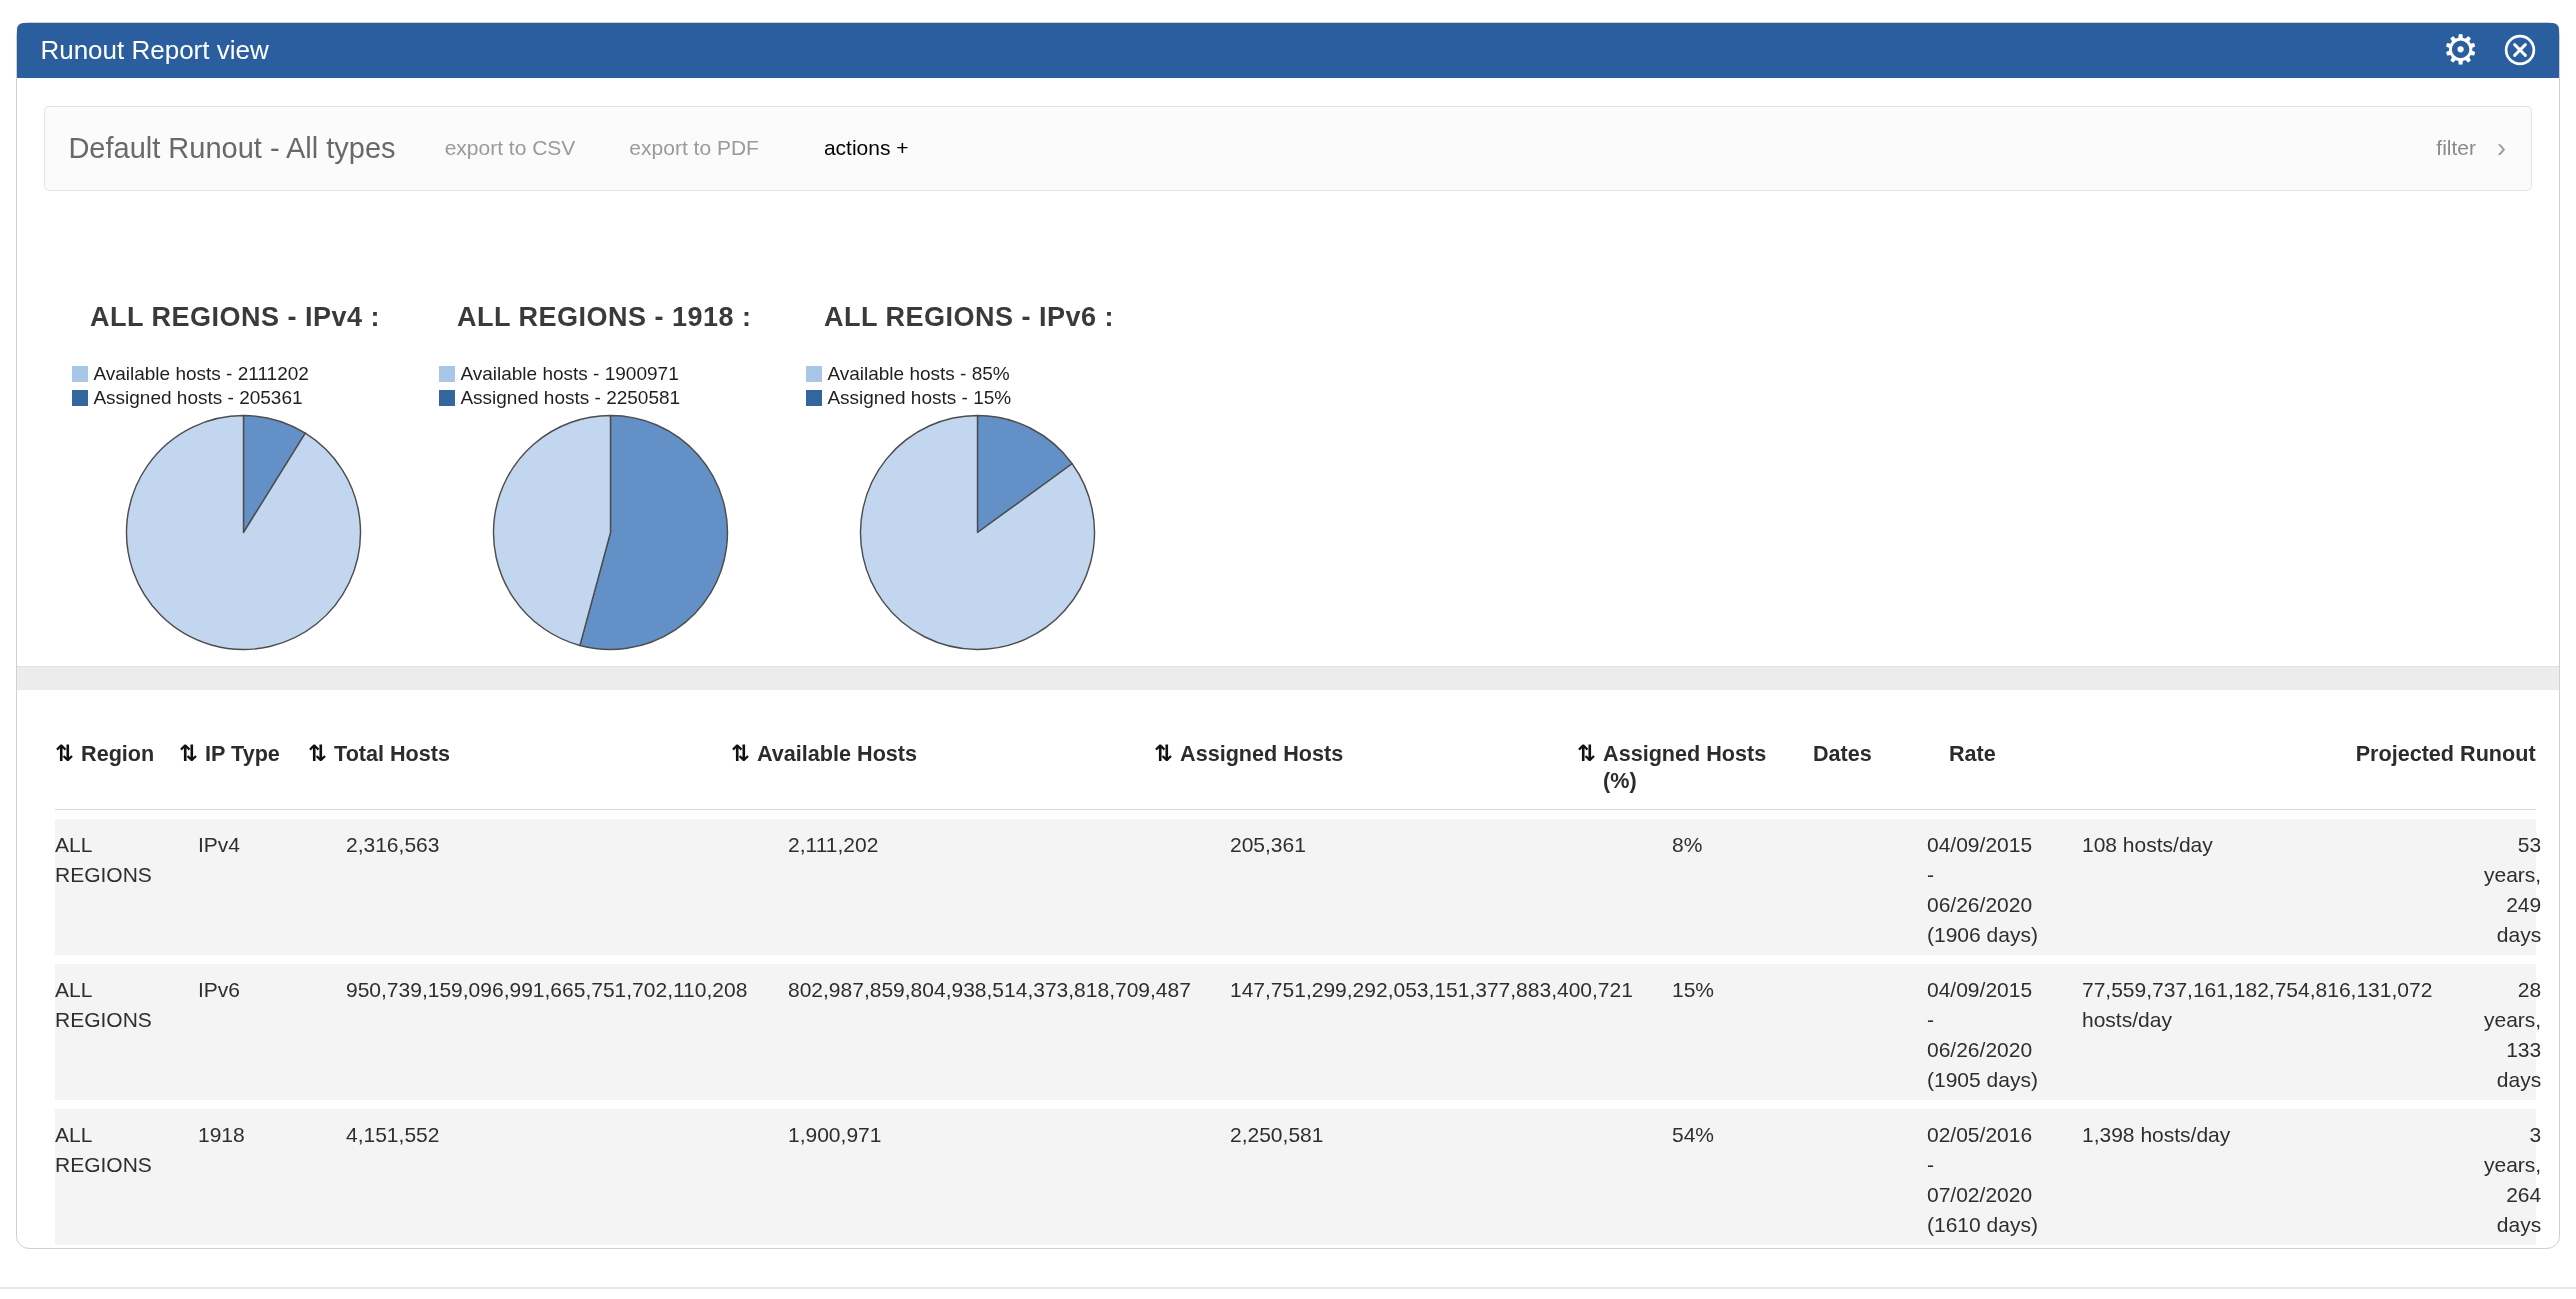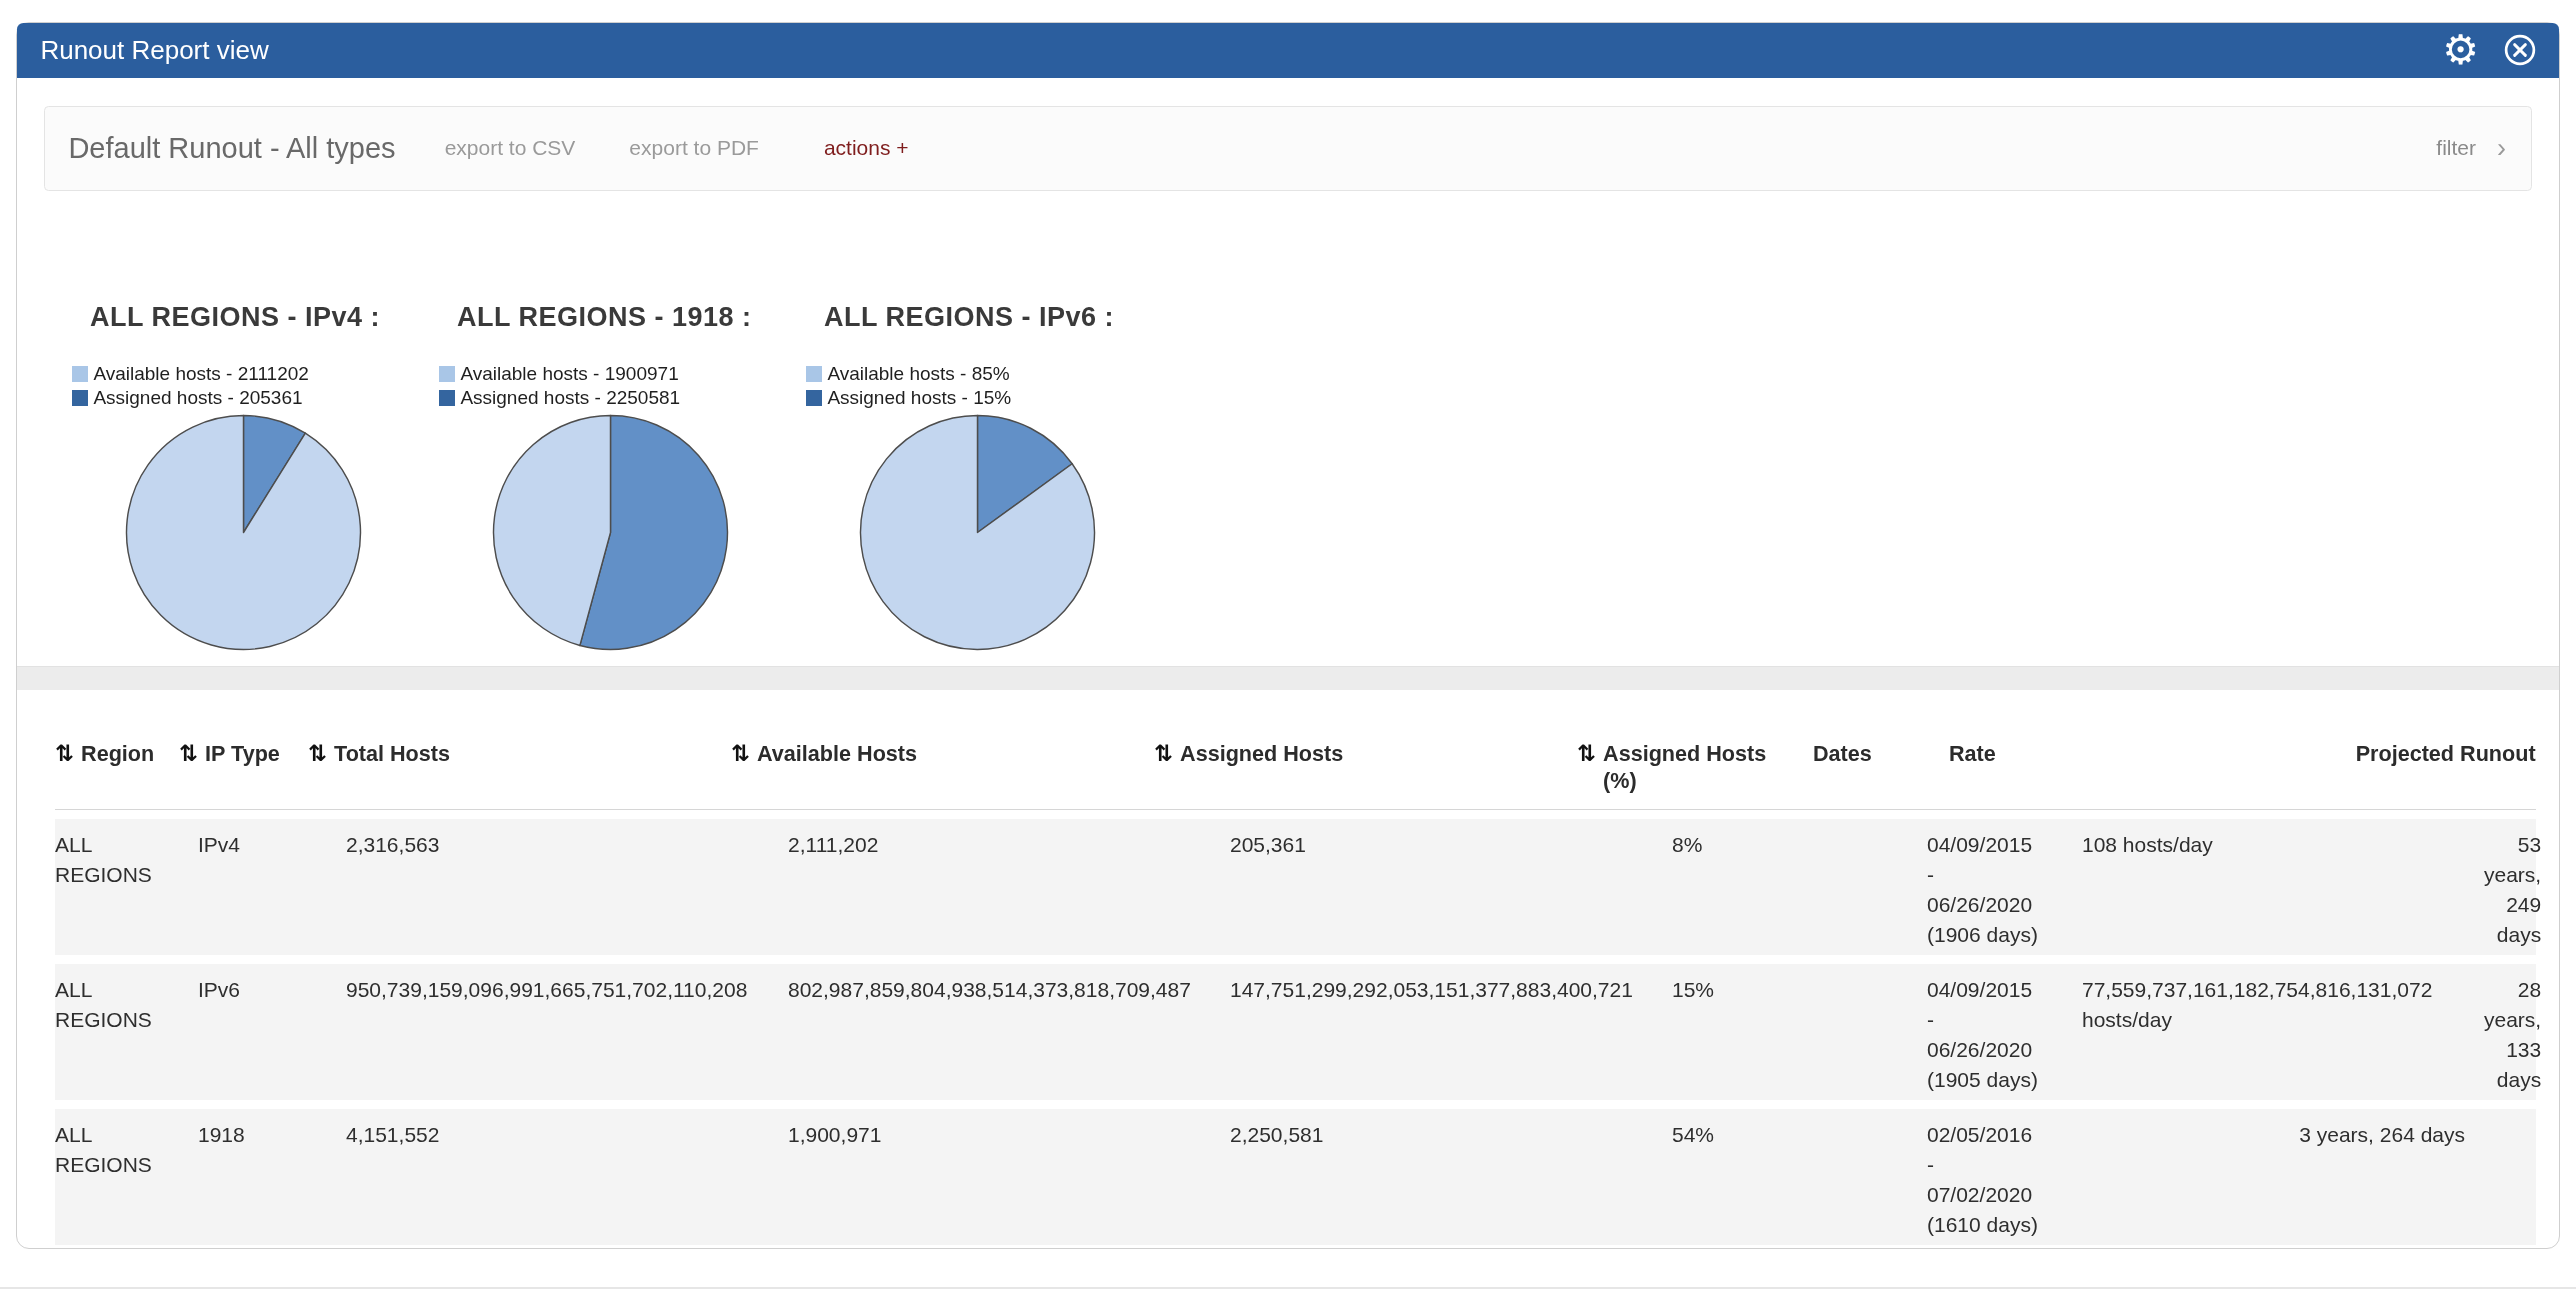--- a/index.html
+++ b/index.html
@@ -15,21 +15,21 @@
   .titlebar-icons { margin-left:auto; display:flex; align-items:center; gap:23.4px; }
   .gear { color:#ffffff; font-size:41px; line-height:41px; cursor:pointer; }
   .close-btn { display:flex; cursor:pointer; }
 
   .toolbar { margin:28px 27px 0 27px; height:85px; border:0.9px solid #e4e4e4;
     border-radius:4.5px; background:#fbfbfb; display:flex; align-items:center; padding:0 25px 0 23.4px; }
   .report-name { font-size:29px; color:#696969; }
   .tool-link { font-size:21px; color:#9a9a9a; cursor:pointer; }
   .link-csv { margin-left:49px; }
   .link-pdf { margin-left:54px; }
-  .tool-actions { font-size:21px; color:#7f1d1d; margin-left:65px; cursor:pointer; }
+  .tool-actions { font-size:21px; color:#000000; margin-left:65px; cursor:pointer; }
   .tool-filter { margin-left:auto; font-size:21px; color:#8a8a8a; cursor:pointer;
     display:flex; align-items:center; gap:21px; }
   .filter-chevron { font-size:27px; color:#9a9a9a; line-height:21px; }
 
   .charts { display:flex; margin-top:111px; padding-left:55px; }
   .chart-block { width:367px; }
   .chart-title { font-size:27px; font-weight:bold; color:#3a3a3a; margin-left:18px;
     line-height:31px; letter-spacing:0.5px; white-space:nowrap; }
   .legend { margin-top:29px; }
   .legend-row { display:flex; align-items:center; height:24px; }
@@ -223,20 +223,21 @@
       <div class="td">ALL REGIONS</div>
       <div class="td">1918</div>
       <div class="td">4,151,552</div>
       <div class="td">1,900,971</div>
       <div class="td">2,250,581</div>
       <div class="td">54%</div>
       <div class="td cell-dates">02/05/2016
 -
 07/02/2020
 (1610 days)</div>
+      <div class="td">1,398 hosts/day</div>
       <div class="td cell-runout">3 years, 264 days</div>
     </div>
 
   </div>
 
 </div>
 
 <div class="bottom-line"></div>
 
 

